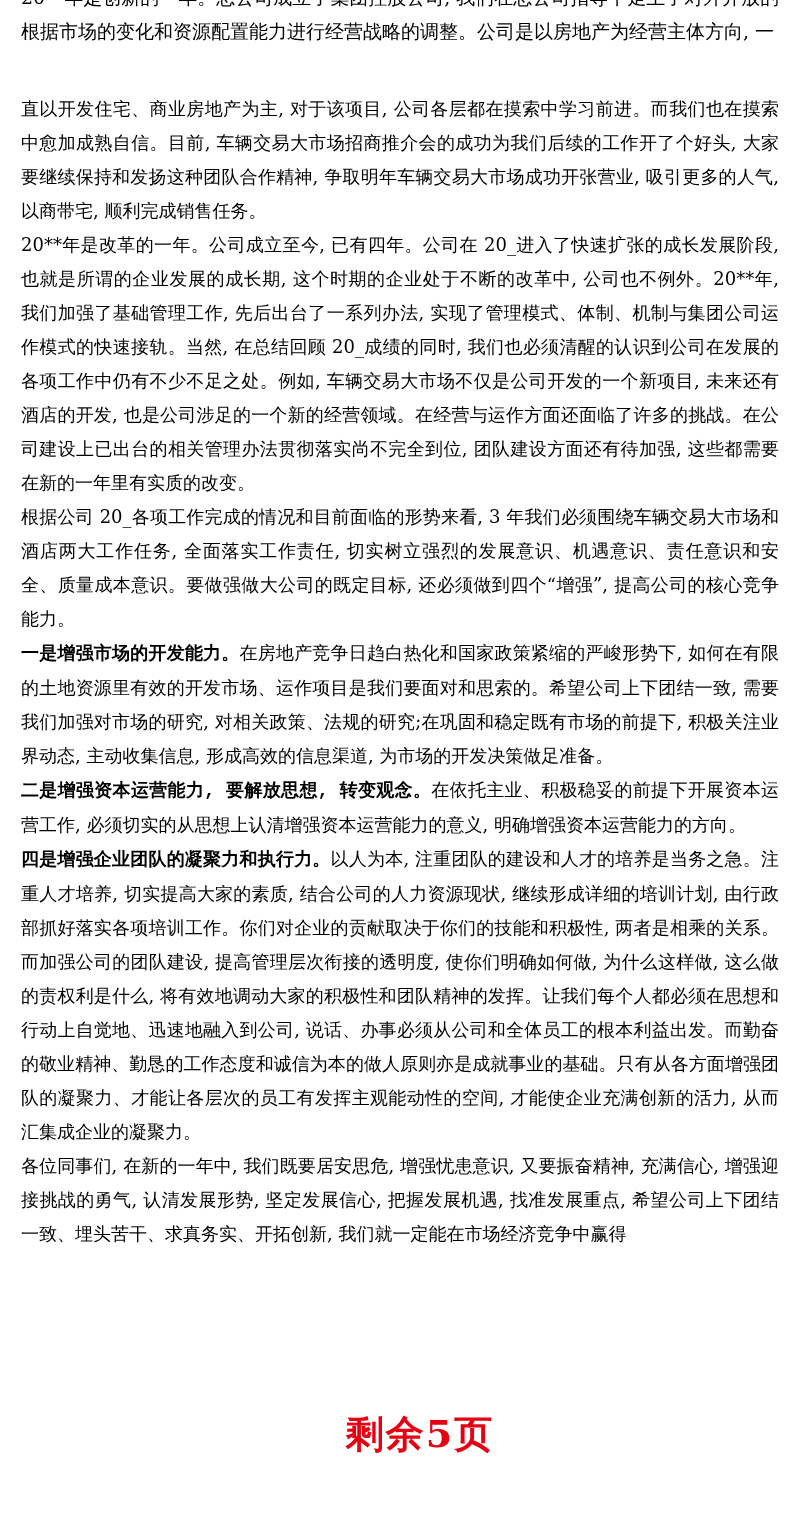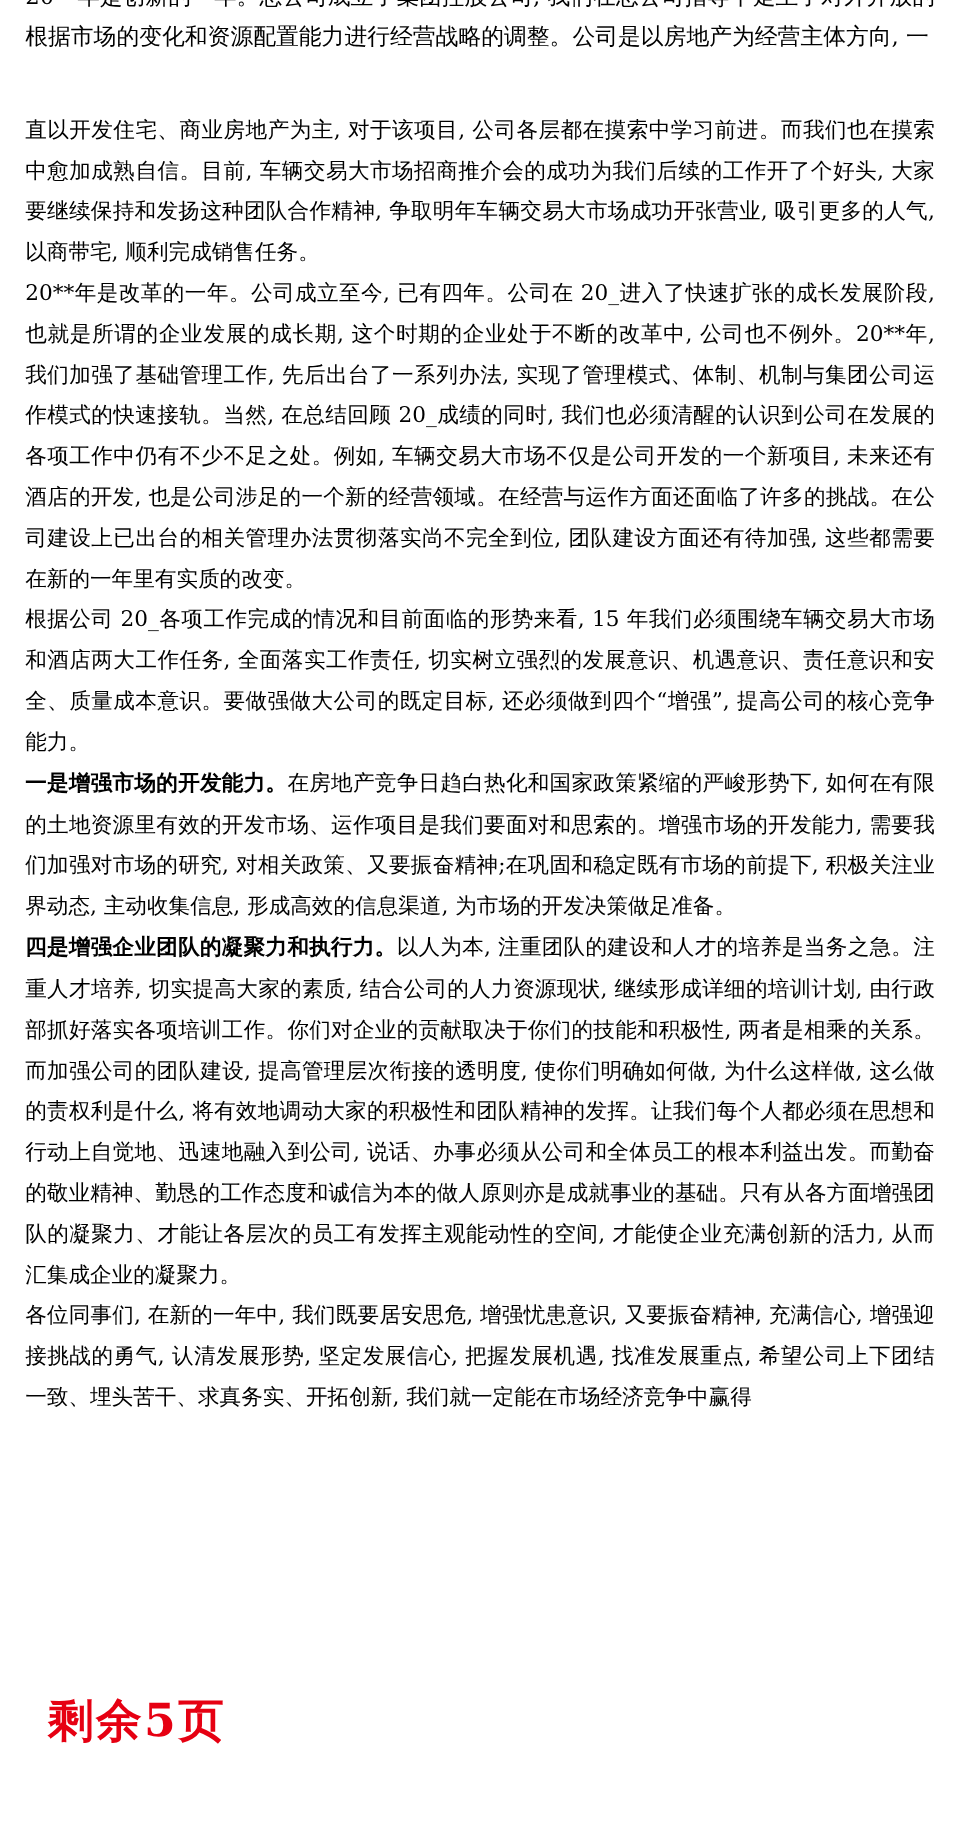--- a/index.html
+++ b/index.html
@@ -42,21 +42,21 @@
   .para .lead {
     font-weight: bold;
     font-family: Liberation Mono, monospace;
   }
   .footer {
     position: absolute;
     left: 0;
     right: 0;
     top: 1410px;
     display: flex;
-    justify-content: flex-start;
+    justify-content: center;
     align-items: baseline;
     gap: 68px;
     padding-left: 40px;
   }
   .footer-text {
     font-size: 38px;
     line-height: 48px;
     font-weight: bold;
     color: #e60012;
     font-family: "DejaVu Serif", "Liberation Serif", serif;
@@ -72,24 +72,25 @@
     <div class="line">20**年是创新的一年。总公司成立了集团控股公司, 我们在总公司指导下走上了对外开放的道路,</div>
     <div class="line">根据市场的变化和资源配置能力进行经营战略的调整。公司是以房地产为经营主体方向, 一</div>
 
     <div class="page-gap"></div>
 
     <p class="para"><span>直以开发住宅、商业房地产为主, 对于该项目, 公司各层都在摸索中学习前进。而我们也在摸索中愈加成熟自信。目前, 车辆交易大市场招商推介会的成功为我们后续的工作开了个好头, 大家要继续保持和发扬这种团队合作精神, 争取明年车辆交易大市场成功开张营业, 吸引更多的人气, 以商带宅, 顺利完成销售任务。</span></p>
 
     <p class="para"><span>20**年是改革的一年。公司成立至今, 已有四年。公司在 20_进入了快速扩张的成长发展阶段, 也就是所谓的企业发展的成长期, 这个时期的企业处于不断的改革中, 公司也不例外。20**年, 我们加强了基础管理工作, 先后出台了一系列办法, 实现了管理模式、体制、机制与集团公司运作模式的快速接轨。当然, 在总结回顾 20_成绩的同时, 我们也必须清醒的认识到公司在发展的各项工作中仍有不少不足之处。例如, 车辆交易大市场不仅是公司开发的一个新项目, 未来还有酒店的开发, 也是公司涉足的一个新的经营领域。在经营与运作方面还面临了许多的挑战。在公司建设上已出台的相关管理办法贯彻落实尚不完全到位, 团队建设方面还有待加强, 这些都需要在新的一年里有实质的改变。</span></p>
 
 
-    <p class="para"><span>根据公司 20_各项工作完成的情况和目前面临的形势来看, 15 年我们必须围绕车辆交易大市场和酒店两大工作任务, 全面落实工作责任, 切实树立强烈的发展意识、机遇意识、责任意识和安全、质量成本意识。要做强做大公司的既定目标, 还必须做到四个“增强”, 提高公司的核心竞争能力。</span></p>
+    <p class="para"><span>根据公司 20_各项工作完成的情况和目前面临的形势来看, 3 年我们必须围绕车辆交易大市场和酒店两大工作任务, 全面落实工作责任, 切实树立强烈的发展意识、机遇意识、责任意识和安全、质量成本意识。要做强做大公司的既定目标, 还必须做到四个“增强”, 提高公司的核心竞争能力。</span></p>
 
-    <p class="para"><b class="lead">一是增强市场的开发能力。</b><span>在房地产竞争日趋白热化和国家政策紧缩的严峻形势下, 如何在有限的土地资源里有效的开发市场、运作项目是我们要面对和思索的。增强市场的开发能力, 需要我们加强对市场的研究, 对相关政策、又要振奋精神;在巩固和稳定既有市场的前提下, 积极关注业界动态, 主动收集信息, 形成高效的信息渠道, 为市场的开发决策做足准备。</span></p>
+    <p class="para"><b class="lead">一是增强市场的开发能力。</b><span>在房地产竞争日趋白热化和国家政策紧缩的严峻形势下, 如何在有限的土地资源里有效的开发市场、运作项目是我们要面对和思索的。希望公司上下团结一致, 需要我们加强对市场的研究, 对相关政策、法规的研究;在巩固和稳定既有市场的前提下, 积极关注业界动态, 主动收集信息, 形成高效的信息渠道, 为市场的开发决策做足准备。</span></p>
 
+    <p class="para"><b class="lead">二是增强资本运营能力, 要解放思想, 转变观念。</b><span>在依托主业、积极稳妥的前提下开展资本运营工作, 必须切实的从思想上认清增强资本运营能力的意义, 明确增强资本运营能力的方向。</span></p>
 
 
     <p class="para"><b class="lead">四是增强企业团队的凝聚力和执行力。</b><span>以人为本, 注重团队的建设和人才的培养是当务之急。注重人才培养, 切实提高大家的素质, 结合公司的人力资源现状, 继续形成详细的培训计划, 由行政部抓好落实各项培训工作。你们对企业的贡献取决于你们的技能和积极性, 两者是相乘的关系。而加强公司的团队建设, 提高管理层次衔接的透明度, 使你们明确如何做, 为什么这样做, 这么做的责权利是什么, 将有效地调动大家的积极性和团队精神的发挥。让我们每个人都必须在思想和行动上自觉地、迅速地融入到公司, 说话、办事必须从公司和全体员工的根本利益出发。而勤奋的敬业精神、勤恳的工作态度和诚信为本的做人原则亦是成就事业的基础。只有从各方面增强团队的凝聚力、才能让各层次的员工有发挥主观能动性的空间, 才能使企业充满创新的活力, 从而汇集成企业的凝聚力。</span></p>
 
     <p class="para"><span>各位同事们, 在新的一年中, 我们既要居安思危, 增强忧患意识, 又要振奋精神, 充满信心, 增强迎接挑战的勇气, 认清发展形势, 坚定发展信心, 把握发展机遇, 找准发展重点, 希望公司上下团结一致、埋头苦干、求真务实、开拓创新, 我们就一定能在市场经济竞争中赢得</span></p>
 
   </div>
 
   <div class="footer">
     <span class="footer-text">剩余5页</span>

